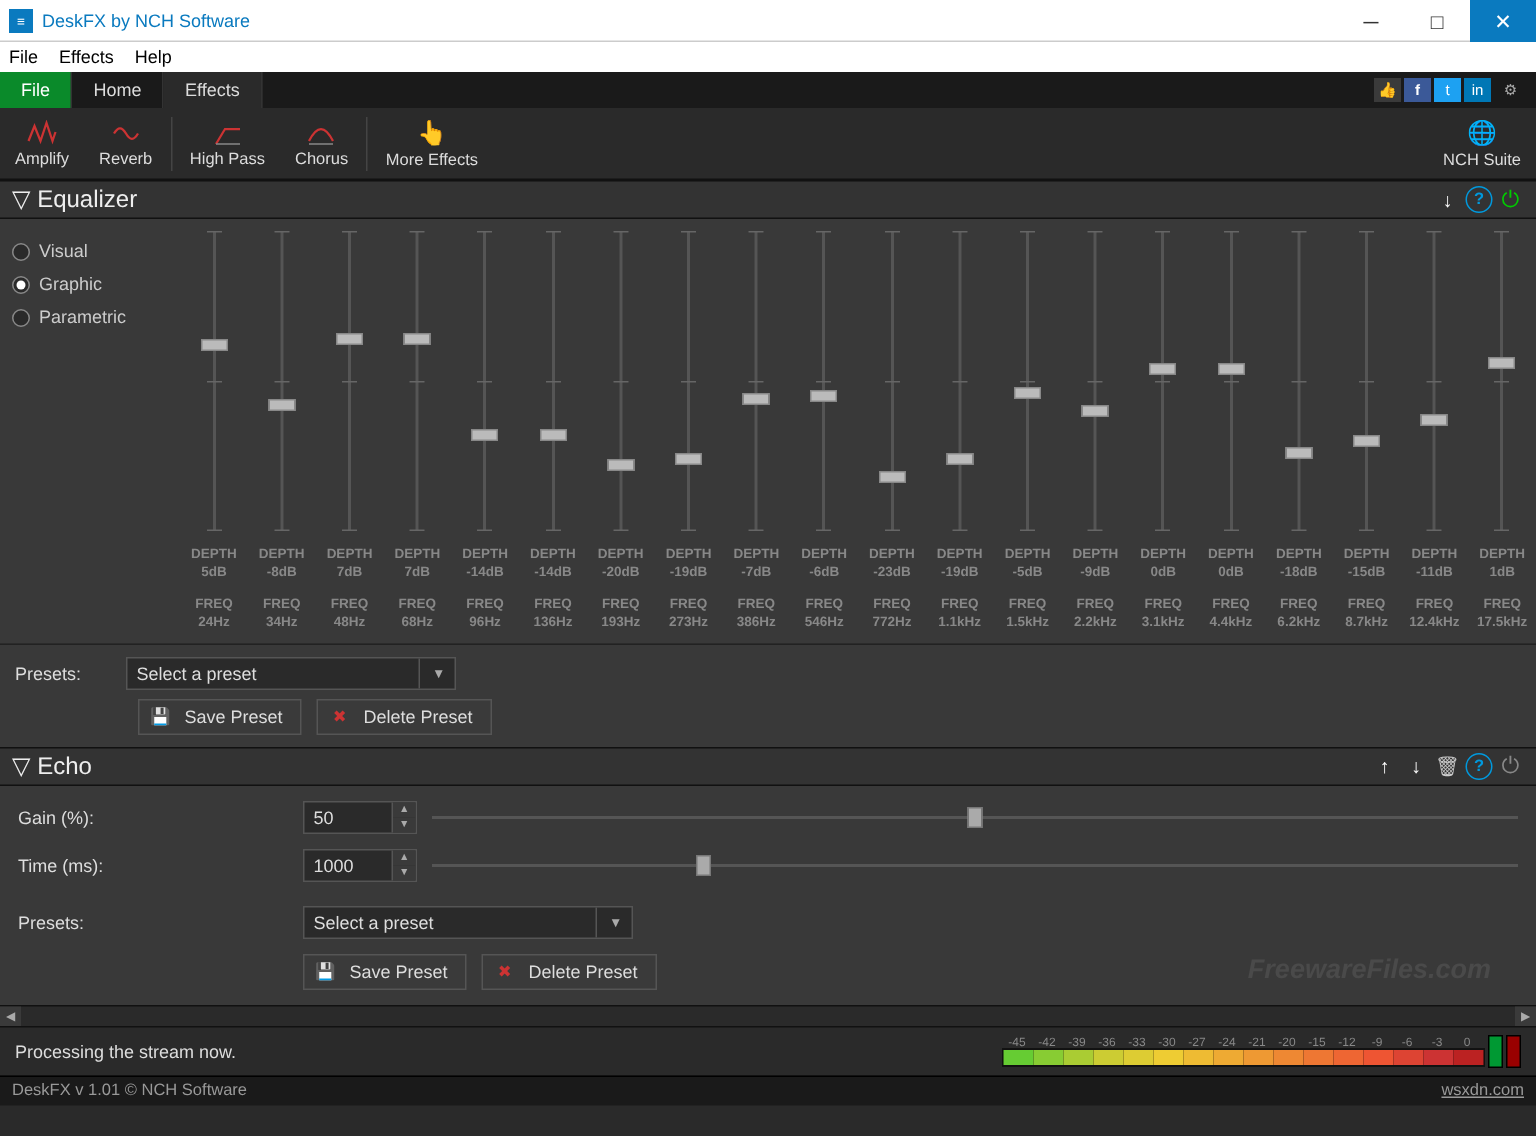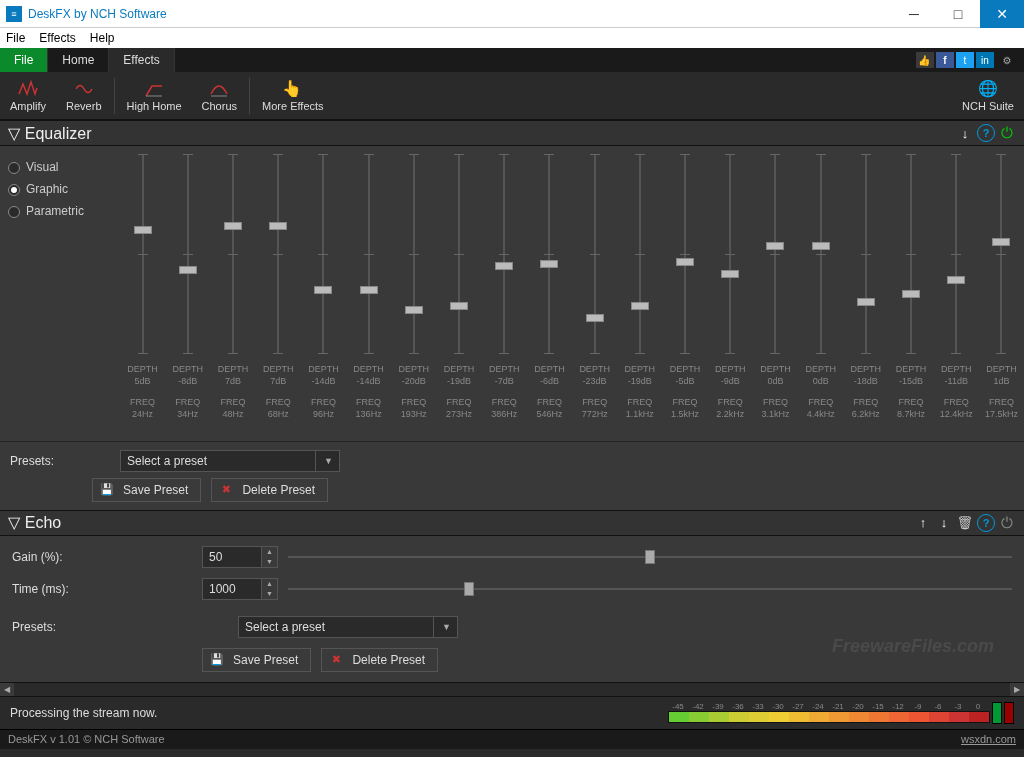--- a/index.html
+++ b/index.html
@@ -41,37 +41,37 @@
 .panelhdr .title { font-size: 16px; color: #eee; }
 .panelhdr .spacer { flex: 1; }
 .panelhdr .hbtn { width: 18px; height: 18px; display: flex; align-items: center; justify-content: center; margin-left: 3px; font-size: 13px; }
 
 
 .eqbody { display: flex; background: #393939; }
 .eqside { width: 120px; padding: 10px 8px; font-size: 12px; color: #ccc; }
 .eqside .opt { display: flex; align-items: flex-end; gap: 6px; padding: 4px 0; }
 .eqside .radio { width: 12px; height: 12px; border-radius: 50%; border: 1px solid #888; background: #2a2a2a; display: flex; align-items: center; justify-content: center; }
 .eqside .radio.sel::after { content: ""; width: 6px; height: 6px; border-radius: 50%; background: #fff; }
-.eqmain { flex: 1; padding: 8px 0 0 0; }
+.eqmain { flex: 1; padding: 8px 0 0 0; font-weight: bold; }
 .sliderrow { display: flex; }
 .sband { flex: 1; display: flex; flex-direction: column; align-items: center; }
 .strack { width: 2px; height: 200px; background: #555; position: relative; margin-bottom: 6px; }
 .strack::before, .strack::after { content: ""; position: absolute; left: -4px; width: 10px; height: 1px; background: #666; }
 .strack::before { top: 0; }
 .strack::after { bottom: 0; }
 .strack .mid { position: absolute; left: -4px; top: 50%; width: 10px; height: 1px; background: #666; }
 .sthumb { position: absolute; left: -8px; width: 18px; height: 8px; background: #bbb; border: 1px solid #888; }
 .labrow { display: flex; margin-top: 4px; }
 .labrow .c { flex: 1; text-align: center; font-size: 9px; color: #888; line-height: 1.3; }
 .lbl { font-size: 12px; color: #ddd; }
 .spinbox { display: flex; align-items: stretch; background: #2a2a2a; border: 1px solid #555; height: 22px; }
 .spinbox input { background: transparent; border: none; color: #ddd; width: 58px; padding: 0 6px; font-size: 12px; outline: none; }
 .spinbox .arrows { width: 16px; display: flex; flex-direction: column; border-left: 1px solid #555; }
 .spinbox .arrows span { flex: 1; font-size: 7px; display: flex; align-items: center; justify-content: center; color: #aaa; background: #3a3a3a; }
-.select { background: #2a2a2a; border: 1px solid #555; height: 22px; display: flex; align-items: center; padding: 0 6px; font-size: 12px; color: #ddd; min-width: 220px; margin-left: 36px; }
+.select { background: #2a2a2a; border: 1px solid #555; height: 22px; display: flex; align-items: center; padding: 0 6px; font-size: 12px; color: #ddd; min-width: 220px; }
 .select .arrow { margin-left: auto; font-size: 9px; color: #aaa; padding-left: 8px; border-left: 1px solid #555; height: 100%; display: flex; align-items: center; width: 18px; justify-content: center; }
 .btn { background: #3a3a3a; border: 1px solid #555; height: 24px; display: flex; align-items: center; padding: 0 12px 0 6px; font-size: 12px; color: #ddd; gap: 8px; }
 .btn .ico { width: 16px; height: 16px; display: flex; align-items: center; justify-content: center; font-size: 11px; }
 
 
 .hslider { flex: 1; height: 16px; position: relative; display: flex; align-items: center; margin-left: 10px; }
 .hslider .tr { height: 2px; background: #555; width: 100%; position: relative; }
 .hslider .th { position: absolute; width: 10px; height: 14px; background: #aaa; border: 1px solid #777; top: -6px; transform: translateX(-50%); }
 
 
@@ -138,21 +138,21 @@
         <path d="M2 9 Q6 2 10 9 T18 9" stroke="#c33" fill="none" stroke-width="1.5"></path>
       </svg>
     <span>Reverb</span>
   </div>
   <div class="sep"></div>
   <div class="toolbtn">
     <svg class="toolicon" viewBox="0 0 20 18">
         <polyline points="2,16 8,6 18,6" stroke="#c33" fill="none" stroke-width="1.5"></polyline>
         <line x1="2" y1="16" x2="18" y2="16" stroke="#888"></line>
       </svg>
-    <span>High Home</span>
+    <span>High Pass</span>
   </div>
   <div class="toolbtn">
     <svg class="toolicon" viewBox="0 0 20 18">
         <path d="M2 14 Q10 -2 18 14" stroke="#c33" fill="none" stroke-width="1.5"></path>
         <line x1="2" y1="16" x2="18" y2="16" stroke="#888"></line>
       </svg>
     <span>Chorus</span>
   </div>
   <div class="sep"></div>
   <div class="toolbtn">
@@ -387,21 +387,21 @@
         </div>
         <div class="c">
           <div>DEPTH</div>
           <div class="v">-11dB</div>
         </div>
         <div class="c">
           <div>DEPTH</div>
           <div class="v">1dB</div>
         </div>
       </div>
-    <div class="labrow" id="freq-row" style="margin-top:10px;margin-bottom:20px">
+    <div class="labrow" id="freq-row" style="margin-top:10px;margin-bottom:8px">
         <div class="c">
           <div>FREQ</div>
           <div class="v">24Hz</div>
         </div>
         <div class="c">
           <div>FREQ</div>
           <div class="v">34Hz</div>
         </div>
         <div class="c">
           <div>FREQ</div>

